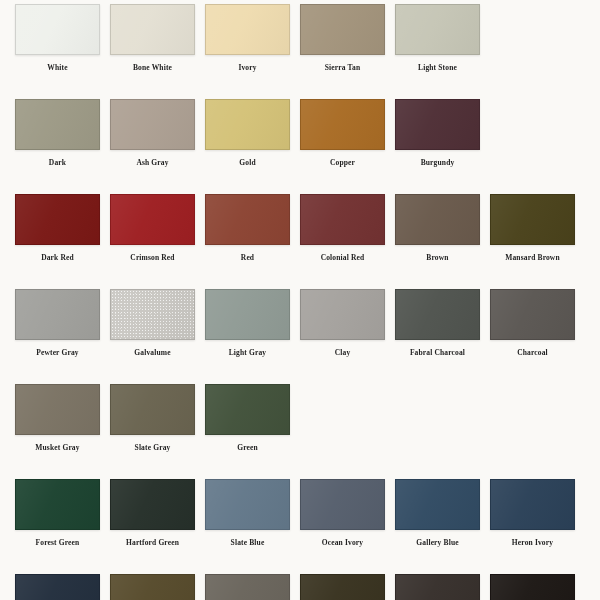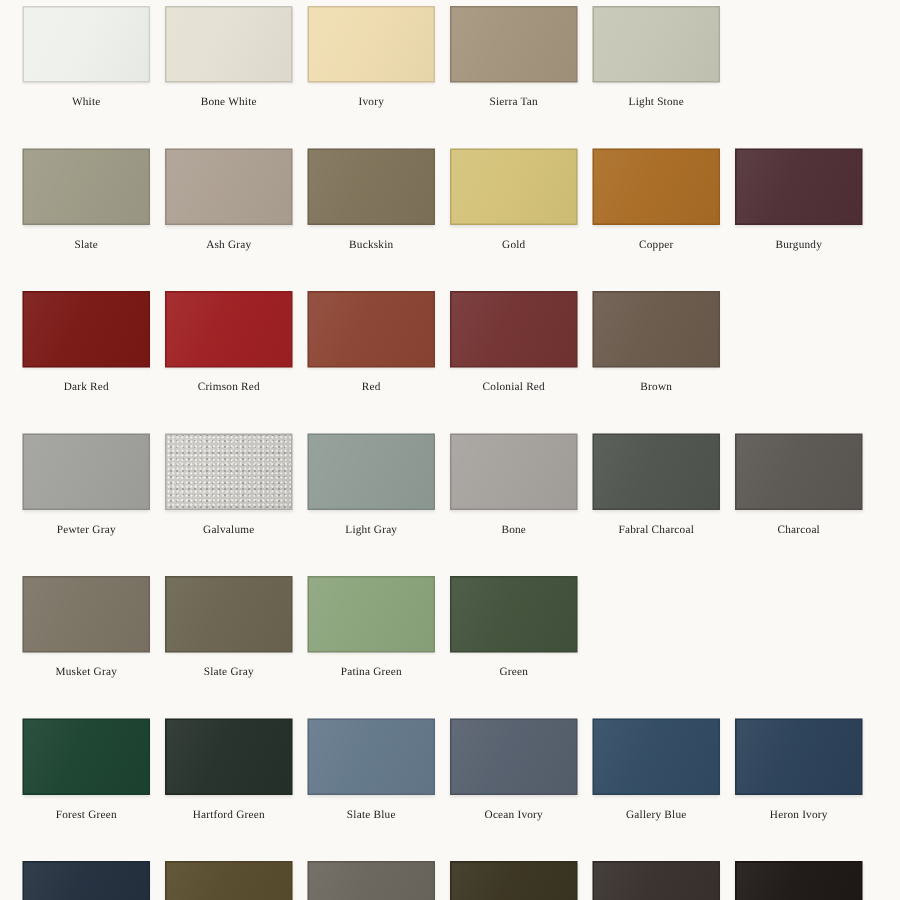--- a/index.html
+++ b/index.html
@@ -81,20 +81,21 @@
   }
 
   .swatch-label {
     margin-top: 8px;
     font-size: 7.5px;
     line-height: 9px;
     color: #232323;
     text-align: center;
     letter-spacing: 0.15px;
     white-space: nowrap;
+    font-weight: bold;
   }
 </style>
 </head>
 <body>
 
 <div id="color-chart" style="background: rgb(250, 249, 246);">
     <div class="swatch-row">
       <div class="swatch-cell">
         <div class="swatch-chip" style="background: rgb(239, 241, 236);"></div>
         <div class="swatch-label">White</div>
@@ -112,31 +113,27 @@
         <div class="swatch-label">Sierra Tan</div>
       </div>
       <div class="swatch-cell">
         <div class="swatch-chip" style="background: rgb(198, 198, 182);"></div>
         <div class="swatch-label">Light Stone</div>
       </div>
     </div>
     <div class="swatch-row">
       <div class="swatch-cell">
         <div class="swatch-chip" style="background: rgb(157, 154, 134);"></div>
-        <div class="swatch-label">Slate</div>
+        <div class="swatch-label">Dark</div>
       </div>
       <div class="swatch-cell">
         <div class="swatch-chip" style="background: rgb(173, 160, 147);"></div>
         <div class="swatch-label">Ash Gray</div>
       </div>
       <div class="swatch-cell">
-        <div class="swatch-chip" style="background: rgb(127, 114, 89);"></div>
-        <div class="swatch-label">Buckskin</div>
-      </div>
-      <div class="swatch-cell">
         <div class="swatch-chip" style="background: rgb(212, 194, 120);"></div>
         <div class="swatch-label">Gold</div>
       </div>
       <div class="swatch-cell">
         <div class="swatch-chip" style="background: rgb(169, 108, 37);"></div>
         <div class="swatch-label">Copper</div>
       </div>
       <div class="swatch-cell">
         <div class="swatch-chip" style="background: rgb(79, 47, 54);"></div>
         <div class="swatch-label">Burgundy</div>
@@ -156,61 +153,61 @@
         <div class="swatch-label">Red</div>
       </div>
       <div class="swatch-cell">
         <div class="swatch-chip" style="background: rgb(115, 50, 50);"></div>
         <div class="swatch-label">Colonial Red</div>
       </div>
       <div class="swatch-cell">
         <div class="swatch-chip" style="background: rgb(106, 90, 76);"></div>
         <div class="swatch-label">Brown</div>
       </div>
+      <div class="swatch-cell">
+        <div class="swatch-chip" style="background: rgb(74, 66, 27);"></div>
+        <div class="swatch-label">Mansard Brown</div>
+      </div>
     </div>
     <div class="swatch-row">
       <div class="swatch-cell">
         <div class="swatch-chip" style="background: rgb(160, 160, 156);"></div>
         <div class="swatch-label">Pewter Gray</div>
       </div>
       <div class="swatch-cell">
         <div class="swatch-chip metallic" style="background: rgb(201, 199, 194);"></div>
         <div class="swatch-label">Galvalume</div>
       </div>
       <div class="swatch-cell">
         <div class="swatch-chip" style="background: rgb(144, 155, 149);"></div>
         <div class="swatch-label">Light Gray</div>
       </div>
       <div class="swatch-cell">
         <div class="swatch-chip" style="background: rgb(165, 162, 158);"></div>
-        <div class="swatch-label">Bone</div>
+        <div class="swatch-label">Clay</div>
       </div>
       <div class="swatch-cell">
         <div class="swatch-chip" style="background: rgb(80, 84, 79);"></div>
         <div class="swatch-label">Fabral Charcoal</div>
       </div>
       <div class="swatch-cell">
         <div class="swatch-chip" style="background: rgb(91, 87, 83);"></div>
         <div class="swatch-label">Charcoal</div>
       </div>
     </div>
     <div class="swatch-row">
       <div class="swatch-cell">
         <div class="swatch-chip" style="background: rgb(123, 115, 100);"></div>
         <div class="swatch-label">Musket Gray</div>
       </div>
       <div class="swatch-cell">
         <div class="swatch-chip" style="background: rgb(106, 100, 80);"></div>
         <div class="swatch-label">Slate Gray</div>
       </div>
       <div class="swatch-cell">
-        <div class="swatch-chip" style="background: rgb(139, 164, 123);"></div>
-        <div class="swatch-label">Patina Green</div>
-      </div>
-      <div class="swatch-cell">
         <div class="swatch-chip" style="background: rgb(66, 82, 59);"></div>
         <div class="swatch-label">Green</div>
       </div>
     </div>
     <div class="swatch-row">
       <div class="swatch-cell">
         <div class="swatch-chip" style="background: rgb(28, 67, 48);"></div>
         <div class="swatch-label">Forest Green</div>
       </div>
       <div class="swatch-cell">

